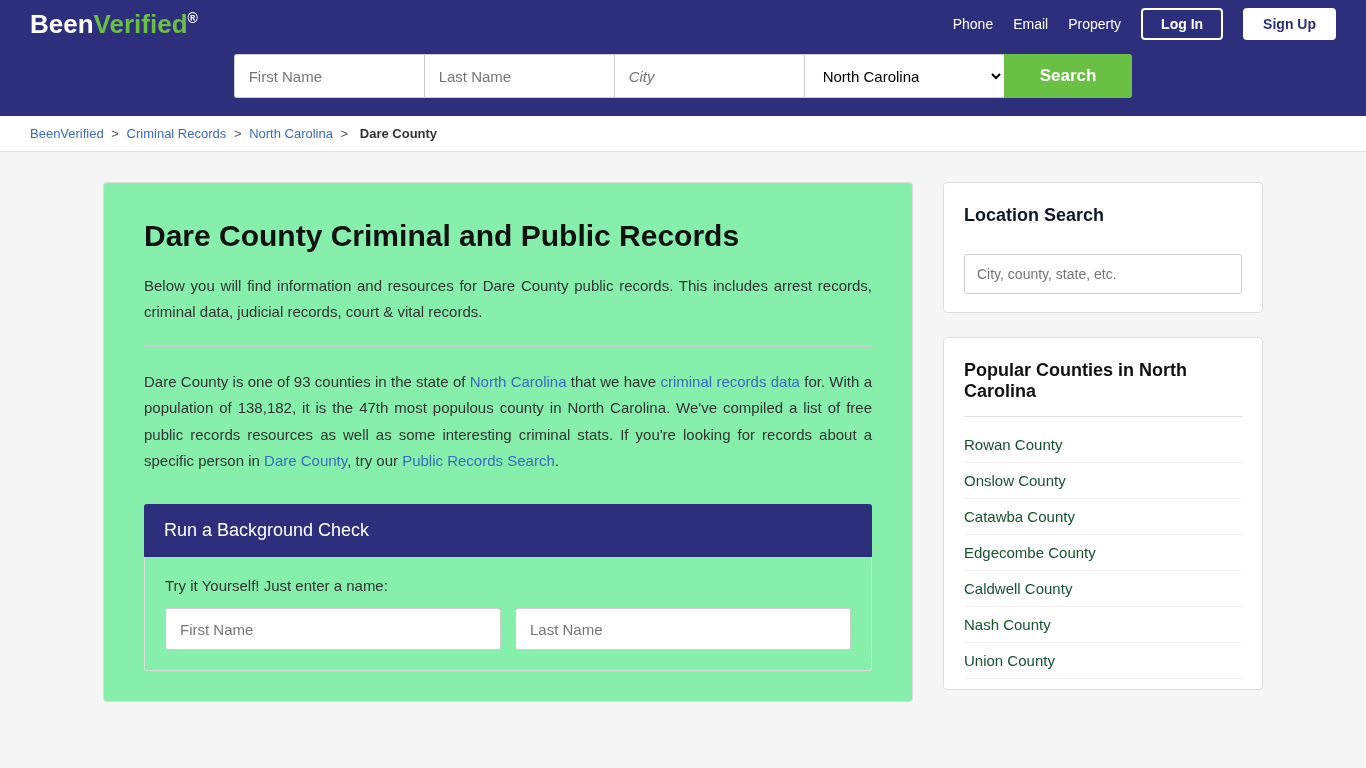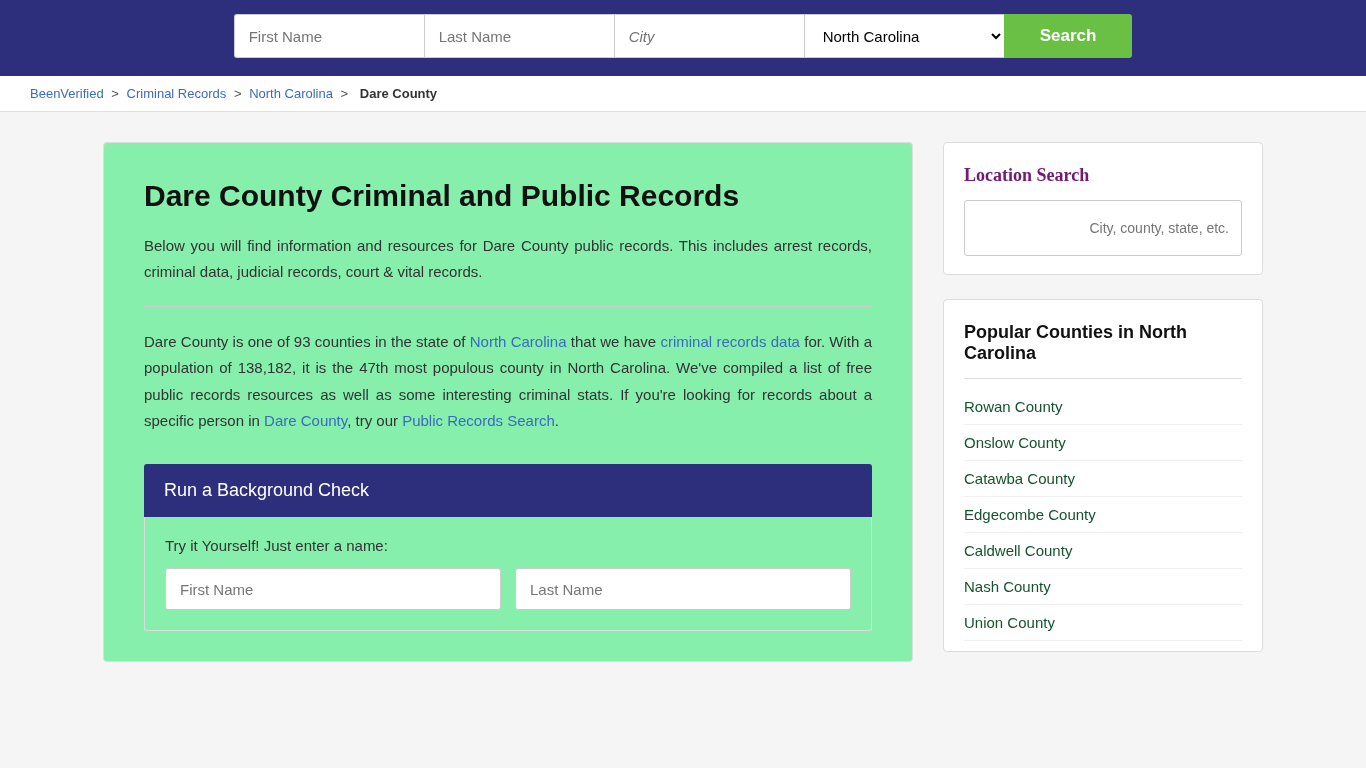--- a/index.html
+++ b/index.html
@@ -183,34 +183,32 @@
     }
     .sidebar-box {
       background: #fff;
       border: 1px solid #ddd;
       border-radius: 4px;
       padding: 22px 20px 18px 20px;
     }
     .sidebar-box h3 {
       font-size: 18px;
       font-weight: bold;
-      color: #701a75;
-      margin-bottom: 14px;
-      font-family: Liberation Serif, serif;
+      color: #0f172a;
+      margin-bottom: 28px;
     }
     .sidebar-box input {
       width: 100%;
-      height: 56px;
+      height: 40px;
       border: 1px solid #ccc;
       border-radius: 3px;
       padding: 0 12px;
       font-size: 14px;
       outline: none;
       color: #999;
-      text-align: right;
     }
     .popular-counties {
       background: #fff;
       border: 1px solid #ddd;
       border-radius: 4px;
       padding: 22px 20px 10px 20px;
       margin-top: 24px;
     }
     .popular-counties h3 {
       font-size: 18px;
@@ -234,20 +232,32 @@
     .popular-counties ul li a {
       color: #14532d;
       text-decoration: none;
       font-size: 15px;
     }
   </style>
 </head>
 <body>
 
 <div class="header">
+  <div class="header-top">
+    <a class="logo" href="#">
+      <span class="been">Been</span><span class="verified">Verified</span><span class="dot">®</span>
+    </a>
+    <div class="nav-links">
+      <a href="#">Phone</a>
+      <a href="#">Email</a>
+      <a href="#">Property</a>
+      <button class="btn-login">Log In</button>
+      <button class="btn-signup">Sign Up</button>
+    </div>
+  </div>
   <div class="search-bar">
     <input class="fname" type="text" placeholder="First Name" style="">
     <input class="lname" type="text" placeholder="Last Name" style="">
     <input class="city" type="text" placeholder="City" style="">
     <select class="state">
       <option selected="">North Carolina</option>
       <option>Alabama</option><option>Alaska</option><option>Arizona</option><option>Arkansas</option>
       <option>California</option><option>Colorado</option><option>Connecticut</option><option>Delaware</option>
       <option>Florida</option><option>Georgia</option><option>Hawaii</option><option>Idaho</option>
       <option>Illinois</option><option>Indiana</option><option>Iowa</option><option>Kansas</option>

